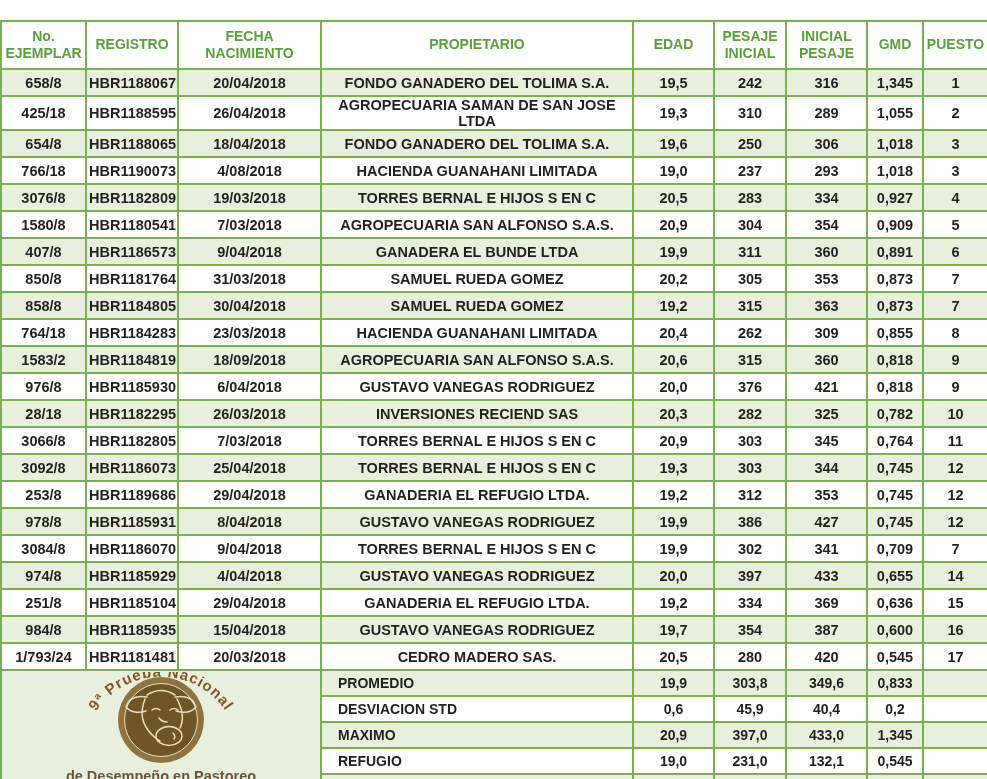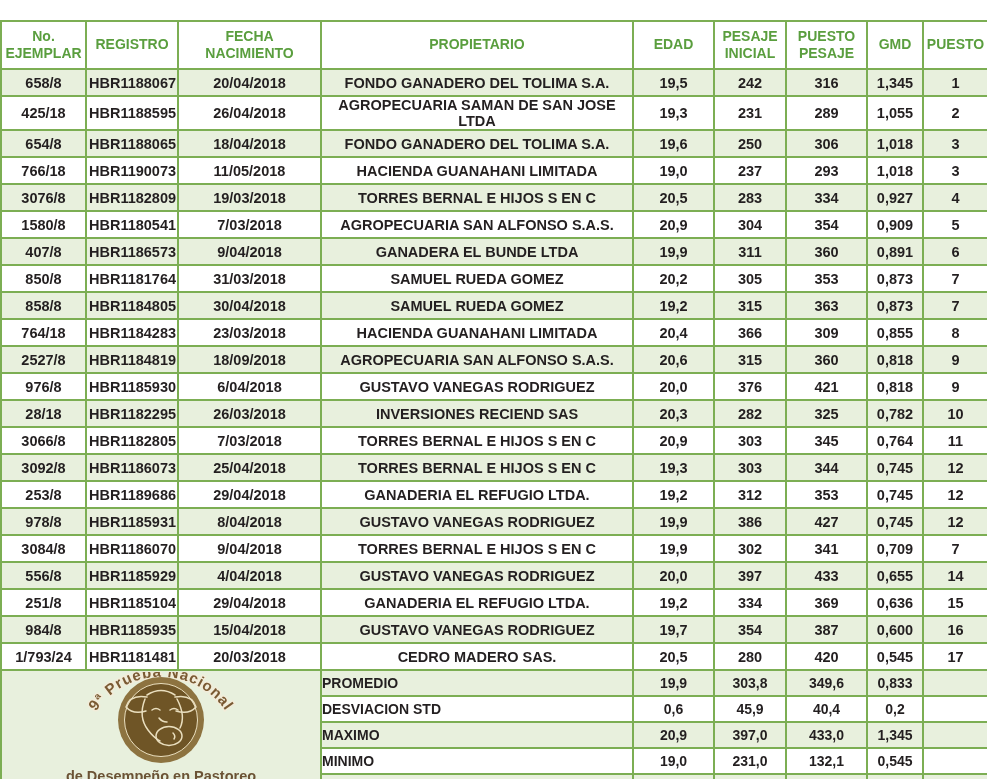--- a/index.html
+++ b/index.html
@@ -34,21 +34,21 @@
     font-size:14.5px;
     font-weight:bold;
     text-align:center;
     vertical-align:middle;
     height:25px;
     padding:0 2px;
     background:#ffffff;
   }
   tr.shade td{background:var(--row-shade,#e8f0dd);}
   .stats td{height:24px;font-size:14px;}
-  td.stat-label{text-align:left;padding-left:0;}
+  td.stat-label{text-align:left;padding-left:16px;}
   td.logo-cell{
     background:var(--row-shade,#e8f0dd) !important;
     padding:0;vertical-align:middle;text-align:center;
   }
   td.logo-cell svg{display:block;margin:0 auto;}
 </style>
 </head>
 <body>
 
 <div class="sheet">
@@ -65,21 +65,21 @@
         <col style="width:65px">
     </colgroup>
     <thead>
       <tr>
         <th>No. EJEMPLAR</th>
         <th>REGISTRO</th>
         <th>FECHA NACIMIENTO</th>
         <th>PROPIETARIO</th>
         <th>EDAD</th>
         <th>PESAJE INICIAL</th>
-        <th>PUESTO PESAJE</th>
+        <th>INICIAL PESAJE</th>
         <th>GMD</th>
         <th>PUESTO</th>
       </tr>
     </thead>
     <tbody id="rows-body">
         <tr class="shade">
           <td>658/8</td>
           <td>HBR1188067</td>
           <td>20/04/2018</td>
           <td>FONDO GANADERO DEL TOLIMA S.A.</td>
@@ -88,40 +88,40 @@
           <td>316</td>
           <td>1,345</td>
           <td>1</td>
         </tr>
         <tr>
           <td>425/18</td>
           <td>HBR1188595</td>
           <td>26/04/2018</td>
           <td>AGROPECUARIA SAMAN DE SAN JOSE LTDA</td>
           <td>19,3</td>
-          <td>231</td>
+          <td>310</td>
           <td>289</td>
           <td>1,055</td>
           <td>2</td>
         </tr>
         <tr class="shade">
           <td>654/8</td>
           <td>HBR1188065</td>
           <td>18/04/2018</td>
           <td>FONDO GANADERO DEL TOLIMA S.A.</td>
           <td>19,6</td>
           <td>250</td>
           <td>306</td>
           <td>1,018</td>
           <td>3</td>
         </tr>
         <tr>
           <td>766/18</td>
           <td>HBR1190073</td>
-          <td>11/05/2018</td>
+          <td>4/08/2018</td>
           <td>HACIENDA GUANAHANI LIMITADA</td>
           <td>19,0</td>
           <td>237</td>
           <td>293</td>
           <td>1,018</td>
           <td>3</td>
         </tr>
         <tr class="shade">
           <td>3076/8</td>
           <td>HBR1182809</td>
@@ -176,27 +176,27 @@
           <td>363</td>
           <td>0,873</td>
           <td>7</td>
         </tr>
         <tr>
           <td>764/18</td>
           <td>HBR1184283</td>
           <td>23/03/2018</td>
           <td>HACIENDA GUANAHANI LIMITADA</td>
           <td>20,4</td>
-          <td>366</td>
+          <td>262</td>
           <td>309</td>
           <td>0,855</td>
           <td>8</td>
         </tr>
         <tr class="shade">
-          <td>2527/8</td>
+          <td>1583/2</td>
           <td>HBR1184819</td>
           <td>18/09/2018</td>
           <td>AGROPECUARIA SAN ALFONSO S.A.S.</td>
           <td>20,6</td>
           <td>315</td>
           <td>360</td>
           <td>0,818</td>
           <td>9</td>
         </tr>
         <tr>
@@ -270,21 +270,21 @@
           <td>HBR1186070</td>
           <td>9/04/2018</td>
           <td>TORRES BERNAL E HIJOS S EN C</td>
           <td>19,9</td>
           <td>302</td>
           <td>341</td>
           <td>0,709</td>
           <td>7</td>
         </tr>
         <tr class="shade">
-          <td>556/8</td>
+          <td>974/8</td>
           <td>HBR1185929</td>
           <td>4/04/2018</td>
           <td>GUSTAVO VANEGAS RODRIGUEZ</td>
           <td>20,0</td>
           <td>397</td>
           <td>433</td>
           <td>0,655</td>
           <td>14</td>
         </tr>
         <tr>
@@ -367,21 +367,21 @@
         </tr>
         <tr class="shade">
           <td class="stat-label">MAXIMO</td>
           <td>20,9</td>
           <td>397,0</td>
           <td>433,0</td>
           <td>1,345</td>
           <td></td>
         </tr>
         <tr>
-          <td class="stat-label">MINIMO</td>
+          <td class="stat-label">REFUGIO</td>
           <td>19,0</td>
           <td>231,0</td>
           <td>132,1</td>
           <td>0,545</td>
           <td></td>
         </tr>
         <tr class="shade">
           <td class="stat-label">COEFICIENTE DE VARIACION</td>
           <td>3,0</td>
           <td>15,1</td>

